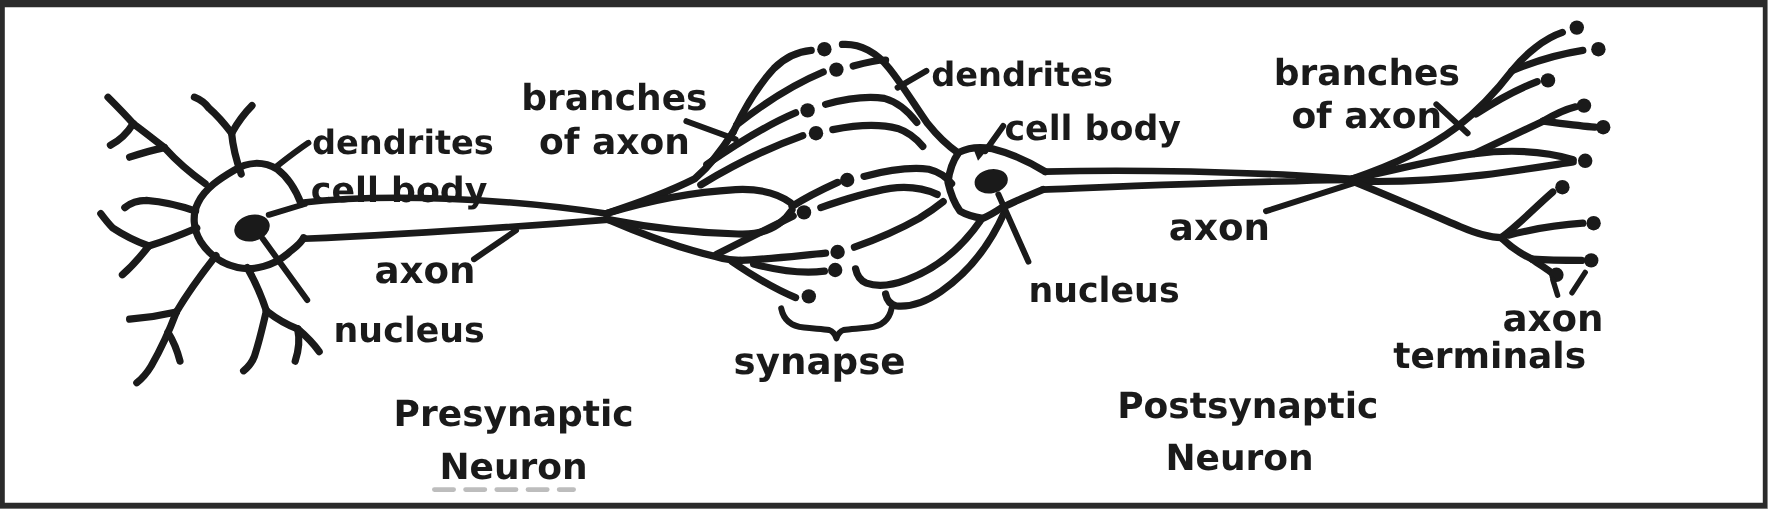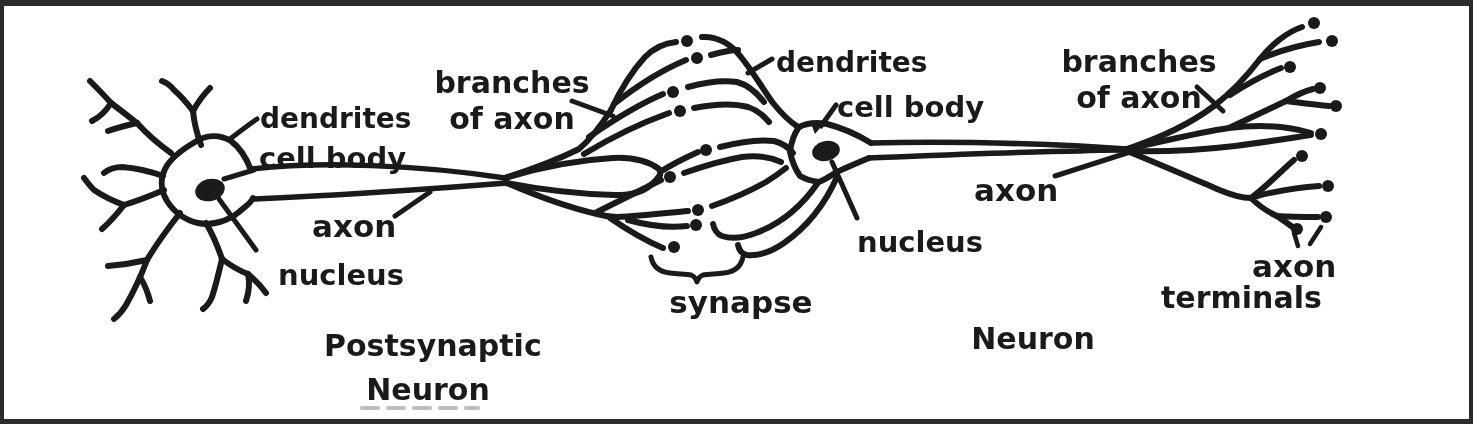--- a/index.html
+++ b/index.html
@@ -179,37 +179,38 @@
   <div class="lbl" style="left:256px;top:99px;font-size:28px;">dendrites</div>
   <div class="lbl" style="left:255px;top:138px;font-size:29px;">cell body</div>
   <div class="lbl" style="left:308px;top:205px;font-size:31px;">axon</div>
   <div class="lbl" style="left:274px;top:255px;font-size:29px;">nucleus</div>
 
   <div class="lbl lbl-center" style="left:424px;top:59px;width:168px;font-size:30px;line-height:36px;">
     <div>branches</div>
     <div>of axon</div>
   </div>
 
-  <div class="lbl lbl-center" style="left:662px;top:281px;width:150px;font-size:31px;">synapse</div>
+  <div class="lbl lbl-center" style="left:604px;top:281px;width:150px;font-size:31px;">synapse</div>
 
   <div class="lbl" style="left:772px;top:43px;font-size:28px;">dendrites</div>
   <div class="lbl" style="left:833px;top:87px;font-size:29px;">cell body</div>
   <div class="lbl" style="left:853px;top:222px;font-size:29px;">nucleus</div>
   <div class="lbl" style="left:970px;top:169px;font-size:31px;">axon</div>
 
   <div class="lbl lbl-center" style="left:1051px;top:38px;width:168px;font-size:30px;line-height:36px;">
     <div>branches</div>
     <div>of axon</div>
   </div>
 
   <div class="lbl" style="left:1248px;top:245px;font-size:31px;">axon</div>
   <div class="lbl" style="left:1157px;top:277px;font-size:30px;">terminals</div>
 
   <div class="lbl lbl-center" style="left:320px;top:318px;width:208px;font-size:30px;line-height:44px;">
+    <div>Presynaptic</div>
+    <div>Neuron</div>
+  </div>
+
+  <div class="lbl lbl-center" style="left:927px;top:311px;width:204px;font-size:30px;line-height:44px;">
     <div>Postsynaptic</div>
     <div>Neuron</div>
   </div>
 
-  <div class="lbl lbl-center" style="left:927px;top:311px;width:204px;font-size:30px;line-height:44px;">
-    <div>Neuron</div>
-  </div>
-
 </div>
 
 </body></html>

